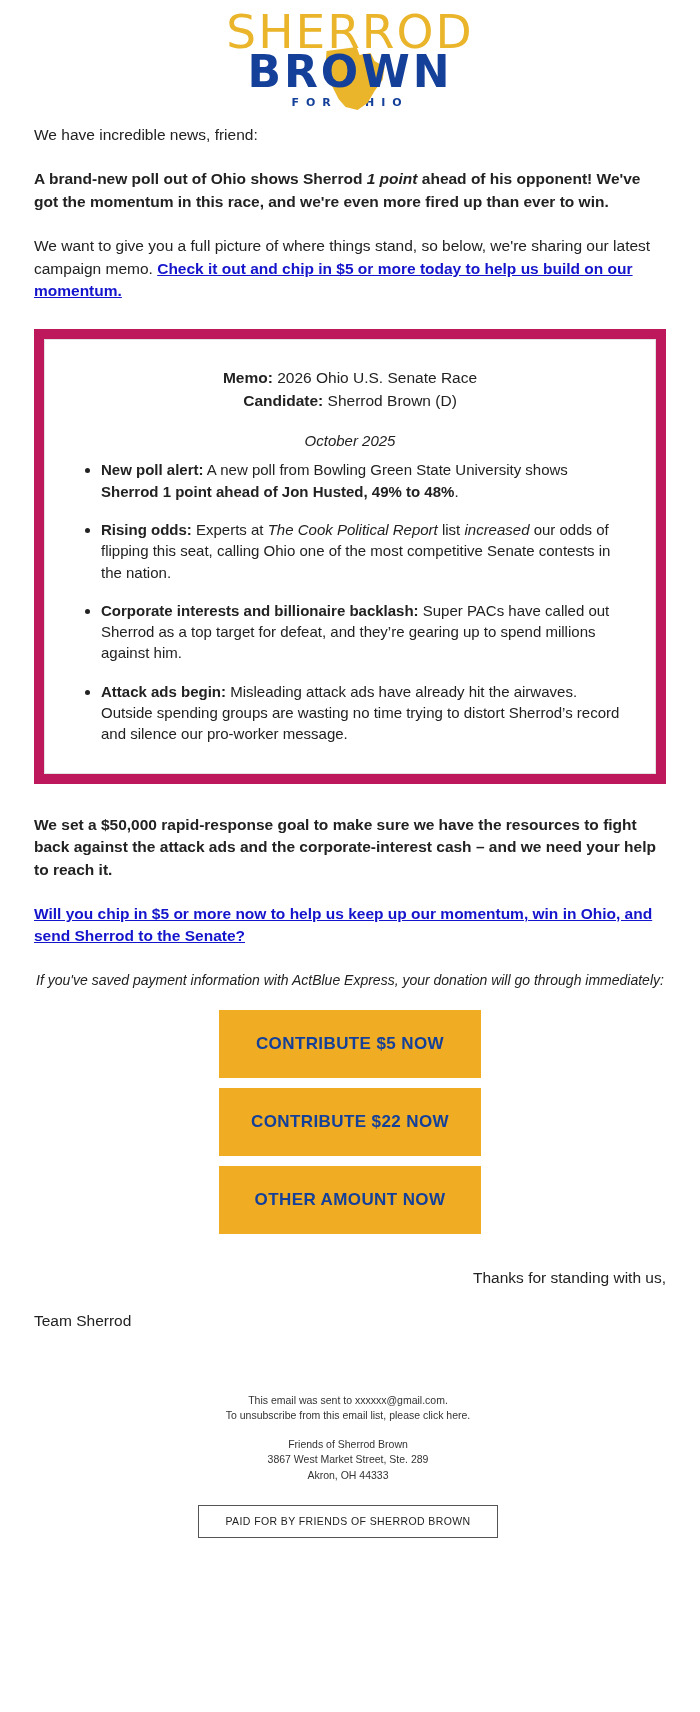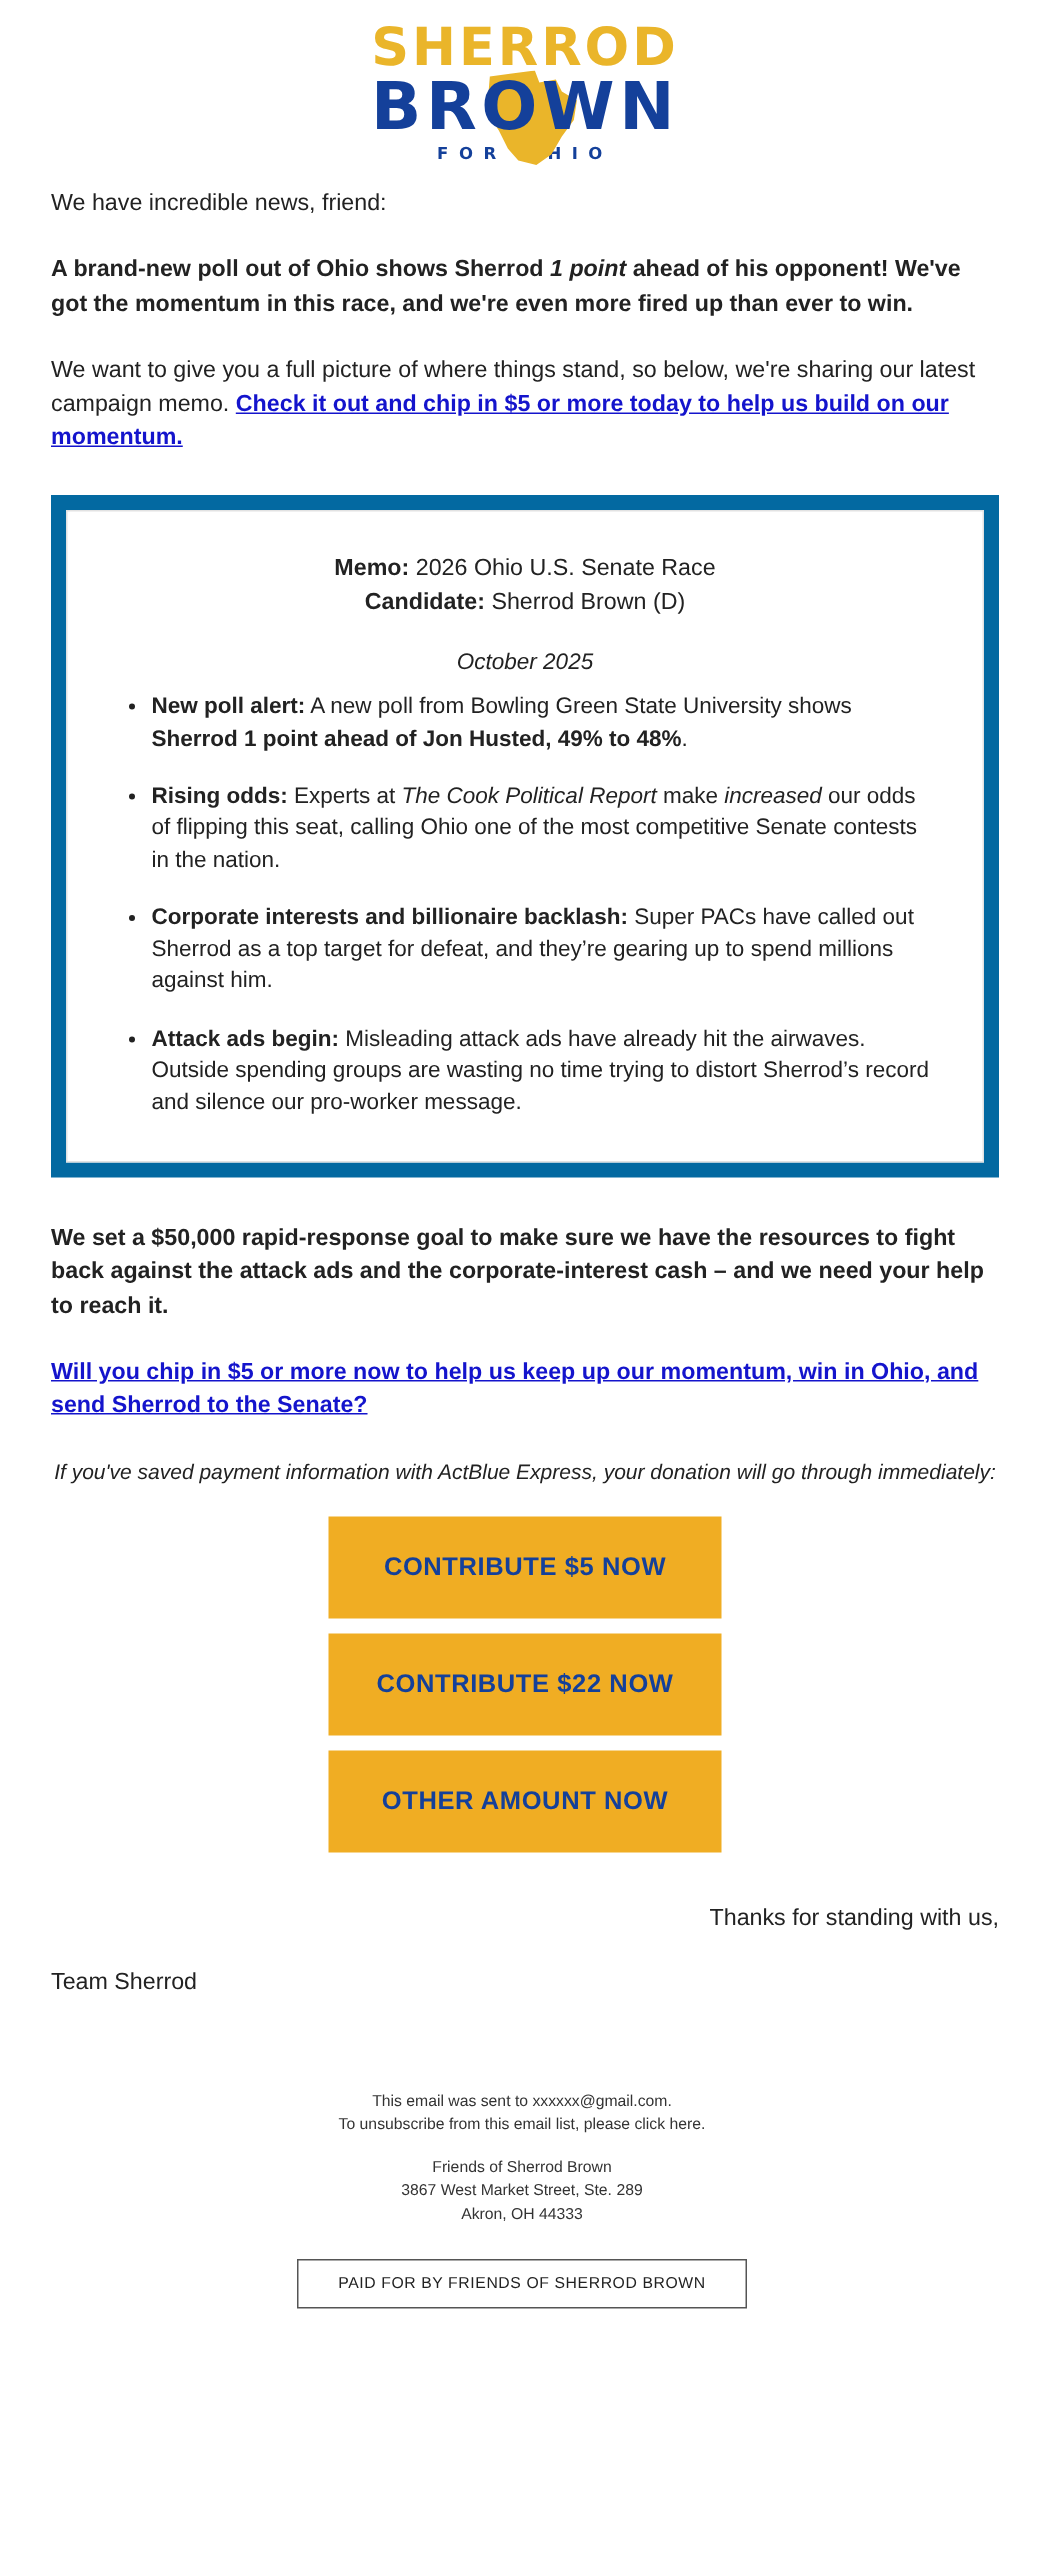--- a/index.html
+++ b/index.html
@@ -27,22 +27,22 @@
   }
   .logo {
     display: inline-block;
     position: relative;
     width: 290px;
     height: 86px;
     text-align: center;
   }
   .logo-sherrod {
     font-family: "DejaVu Sans", sans-serif;
-    font-weight: bold;
-    font-size: 35px;
+    font-weight: normal;
+    font-size: 47px;
     letter-spacing: 2px;
     color: #e8b питань;
     color: #eab52a;
     line-height: 36px;
     -webkit-text-stroke: 0px;
     position: relative;
     z-index: 3;
   }
   .logo-brown-row {
     position: relative;
@@ -91,21 +91,21 @@
   .link {
     color: #1414cc;
     font-weight: bold;
     text-decoration: underline;
   }
   em { font-style: italic; }
 
   
   .memo-outer {
     margin: 26px 34px 30px 34px;
-    border: 10px solid #0369a1;
+    border: 10px solid #be185d;
     background: #ffffff;
     padding: 0;
   }
   .memo-inner {
     border: 1px solid #e2e2e2;
     padding: 26px 30px 26px 30px;
   }
   .memo-head {
     text-align: center;
     font-size: 15.5px;
@@ -232,21 +232,21 @@
         </div>
       </div>
 
       <div class="memo-date">October 2025</div>
 
       <ul class="memo-list">
         <li>
           <b>New poll alert:</b><span> A new poll from Bowling Green State University shows </span><b>Sherrod 1 point ahead of Jon Husted, 49% to 48%</b><span>.</span>
         </li>
         <li>
-          <b>Rising odds:</b><span> Experts at </span><em>The Cook Political Report</em><span> make </span><em>increased</em><span> our odds of flipping this seat, calling Ohio one of the most competitive Senate contests in the nation.</span>
+          <b>Rising odds:</b><span> Experts at </span><em>The Cook Political Report</em><span> list </span><em>increased</em><span> our odds of flipping this seat, calling Ohio one of the most competitive Senate contests in the nation.</span>
         </li>
         <li>
           <b>Corporate interests and billionaire backlash:</b><span> Super PACs have called out Sherrod as a top target for defeat, and they’re gearing up to spend millions against him.</span>
         </li>
         <li>
           <b>Attack ads begin:</b><span> Misleading attack ads have already hit the airwaves. Outside spending groups are wasting no time trying to distort Sherrod’s record and silence our pro-worker message.</span>
         </li>
       </ul>
     </div>
   </div>

